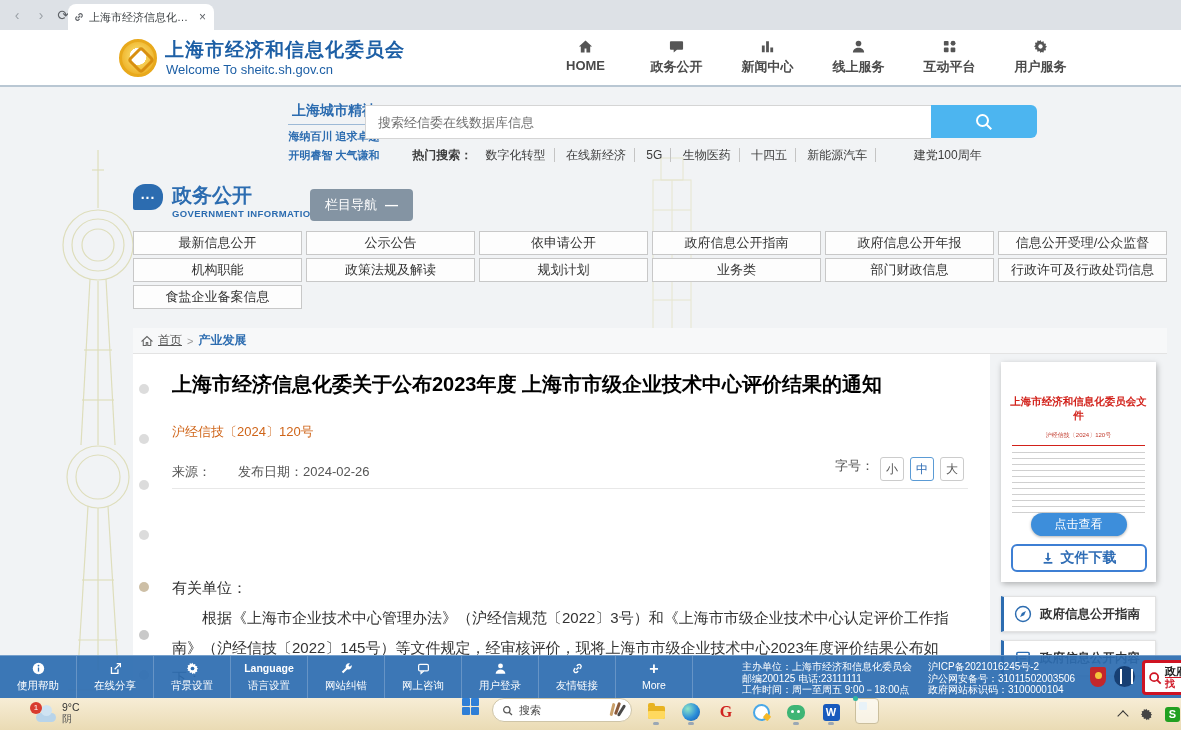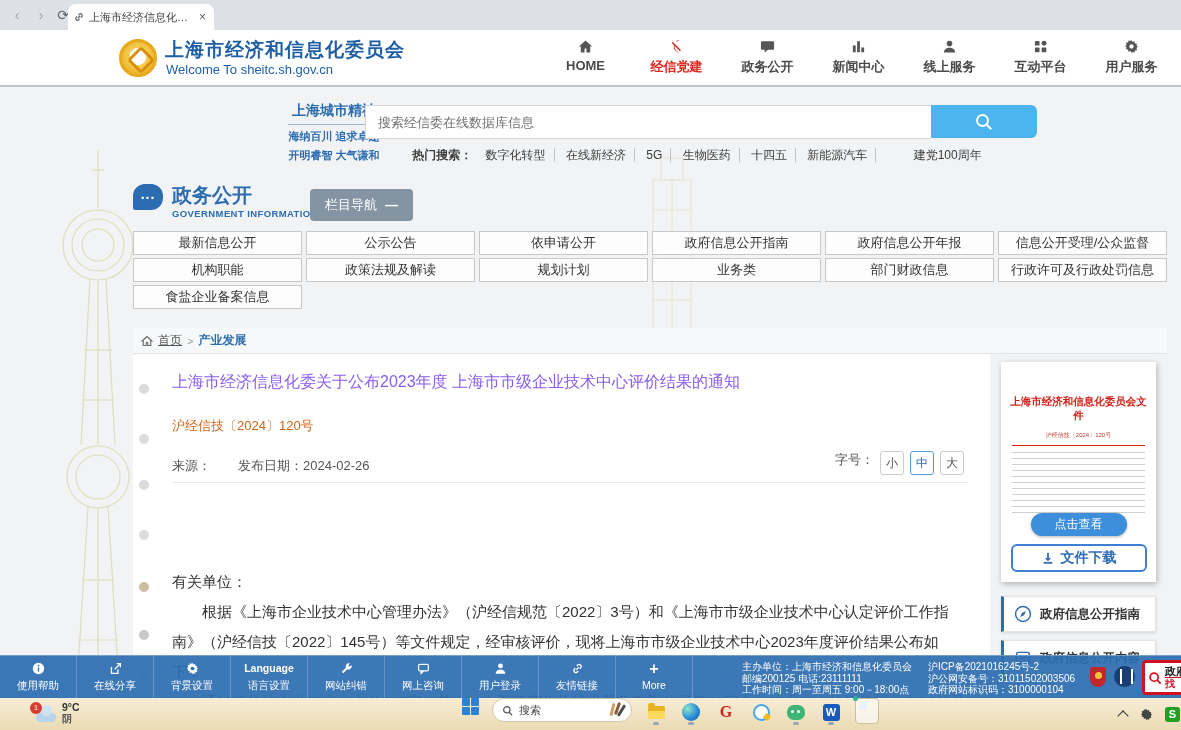--- a/index.html
+++ b/index.html
@@ -55,21 +55,21 @@
 
   
   .crumb { position:absolute; left:133px; top:328px; width:1034px; height:26px; background:#f7f8f9; border-bottom:1px solid #e3e3e3; display:flex; align-items:center; padding-left:8px; gap:5px; z-index:2; }
   .crumb svg { width:12px; height:12px; fill:#666; }
   .crumb-home { font-size:12px; color:#555; text-decoration:underline; cursor:pointer; }
   .crumb-sep { font-size:11px; color:#999; }
   .crumb-cur { font-size:12px; color:#2c6cb0; font-weight:bold; cursor:pointer; }
 
   
   .article { position:absolute; left:133px; top:354px; width:857px; height:344px; background:#fff; padding:16px 22px 0 39px; z-index:2; }
-  .art-title { font-size:16px; font-weight:normal; color:#8b5cf6; line-height:1.45; }
+  .art-title { font-size:20px; font-weight:bold; color:#000000; line-height:1.45; }
   .art-docnum { margin-top:24px; font-size:13px; color:#cf6418; }
   .art-meta { margin-top:16px; height:32px; border-bottom:1px solid #e8e8e8; position:relative; font-size:13px; color:#555; }
   .meta-src { position:absolute; left:0; top:6px; }
   .meta-date { position:absolute; left:66px; top:6px; }
   .fontsize { position:absolute; right:4px; top:0; display:flex; gap:6px; }
   .fs-label { font-size:13px; color:#555; }
   .fs-btn { width:24px; height:24px; line-height:22px; text-align:center; border:1px solid #ccc; border-radius:3px; font-size:12px; color:#555; background:#fff; cursor:pointer; }
   .fs-btn.sel { border-color:#5b9bd5; color:#2f6db5; }
   .art-body { margin-top:84px; font-size:15px; color:#333; line-height:30px; }
   .art-body p.indent { text-indent:2em; }
@@ -110,21 +110,21 @@
   .badge-t1 { font-size:11px; font-weight:bold; color:#222; }
   .badge-t2 { font-size:10px; font-weight:bold; color:#cf1322; border-top:1.5px solid #cf1322; }
 
   
   .taskbar { position:absolute; left:0; top:698px; width:1181px; height:32px; background:linear-gradient(180deg,#f7edd6,#eadbb4); z-index:60; }
   .weather { position:absolute; left:36px; top:3px; display:flex; gap:6px; cursor:pointer; }
   .cloud { position:relative; width:20px; height:14px; margin-top:7px; }
   .cloud::before { content:""; position:absolute; left:0; bottom:0; width:20px; height:9px; border-radius:6px; background:#b8d4ea; }
   .cloud::after { content:""; position:absolute; left:5px; top:-3px; width:11px; height:11px; border-radius:50%; background:#cfe3f2; }
   .wbadge { position:absolute; left:-6px; top:-6px; width:12px; height:12px; border-radius:50%; background:#d83b2f; color:#fff; font-size:8px; line-height:12px; text-align:center; z-index:2; }
-  .wtxt { display:flex; flex-direction:column; justify-content:center;font-weight:bold; }
+  .wtxt { display:flex; flex-direction:column; justify-content:center; }
   .wtemp { font-size:10.5px; color:#333; line-height:12px; }
   .wcond { font-size:10px; color:#555; line-height:12px; }
   .tb-center { position:absolute; left:462px; top:0; height:32px; display:flex; align-items:flex-start; gap:13px; }
   .start { width:17px; height:17px; display:grid; grid-template-columns:8px 8px; gap:1px; cursor:pointer; }
   .start i { background:#2f7fd6; border-radius:1px; height:8px; }
   .tb-search { width:140px; height:24px; background:#fff; border:1px solid #cfc5a8; border-radius:12px; display:flex; align-items:center; padding:0 6px 0 9px; gap:6px; cursor:pointer; }
   .tb-search svg { width:11px; height:11px; }
   .tb-search-txt { font-size:11px; color:#444; flex:1; }
   .brushes { width:18px; height:16px; position:relative; }
   .brushes i { position:absolute; width:3px; height:13px; border-radius:2px; }
@@ -209,29 +209,20 @@
   <div class="site-sub">Welcome To sheitc.sh.gov.cn</div>
   <div class="main-nav">
     <div class="nav-item">
       <div class="nav-ic">
           <svg viewBox="0 0 16 16">
             <path d="M8 1.5L1 8h2v6.5h4V10h2v4.5h4V8h2z"></path>
           </svg>
         </div>
       <div class="nav-label">HOME</div>
     </div>
-    <div class="nav-item active">
-      <div class="nav-ic">
-          <svg viewBox="0 0 16 16">
-            <path d="M11.5 1.5a6.5 6.5 0 100 13 7.5 7.5 0 01-3-13 6.5 6.5 0 013 0z"></path>
-            <path d="M4 3.2L12.8 12l-1.1 1.1L2.9 4.3z"></path>
-          </svg>
-        </div>
-      <div class="nav-label">经信党建</div>
-    </div>
     <div class="nav-item">
       <div class="nav-ic">
           <svg viewBox="0 0 16 16">
             <path d="M2 2.5h12a1 1 0 011 1v7a1 1 0 01-1 1H8.5L5 14.5V11.5H2a1 1 0 01-1-1v-7a1 1 0 011-1z"></path>
           </svg>
         </div>
       <div class="nav-label">政务公开</div>
     </div>
     <div class="nav-item">
       <div class="nav-ic">

